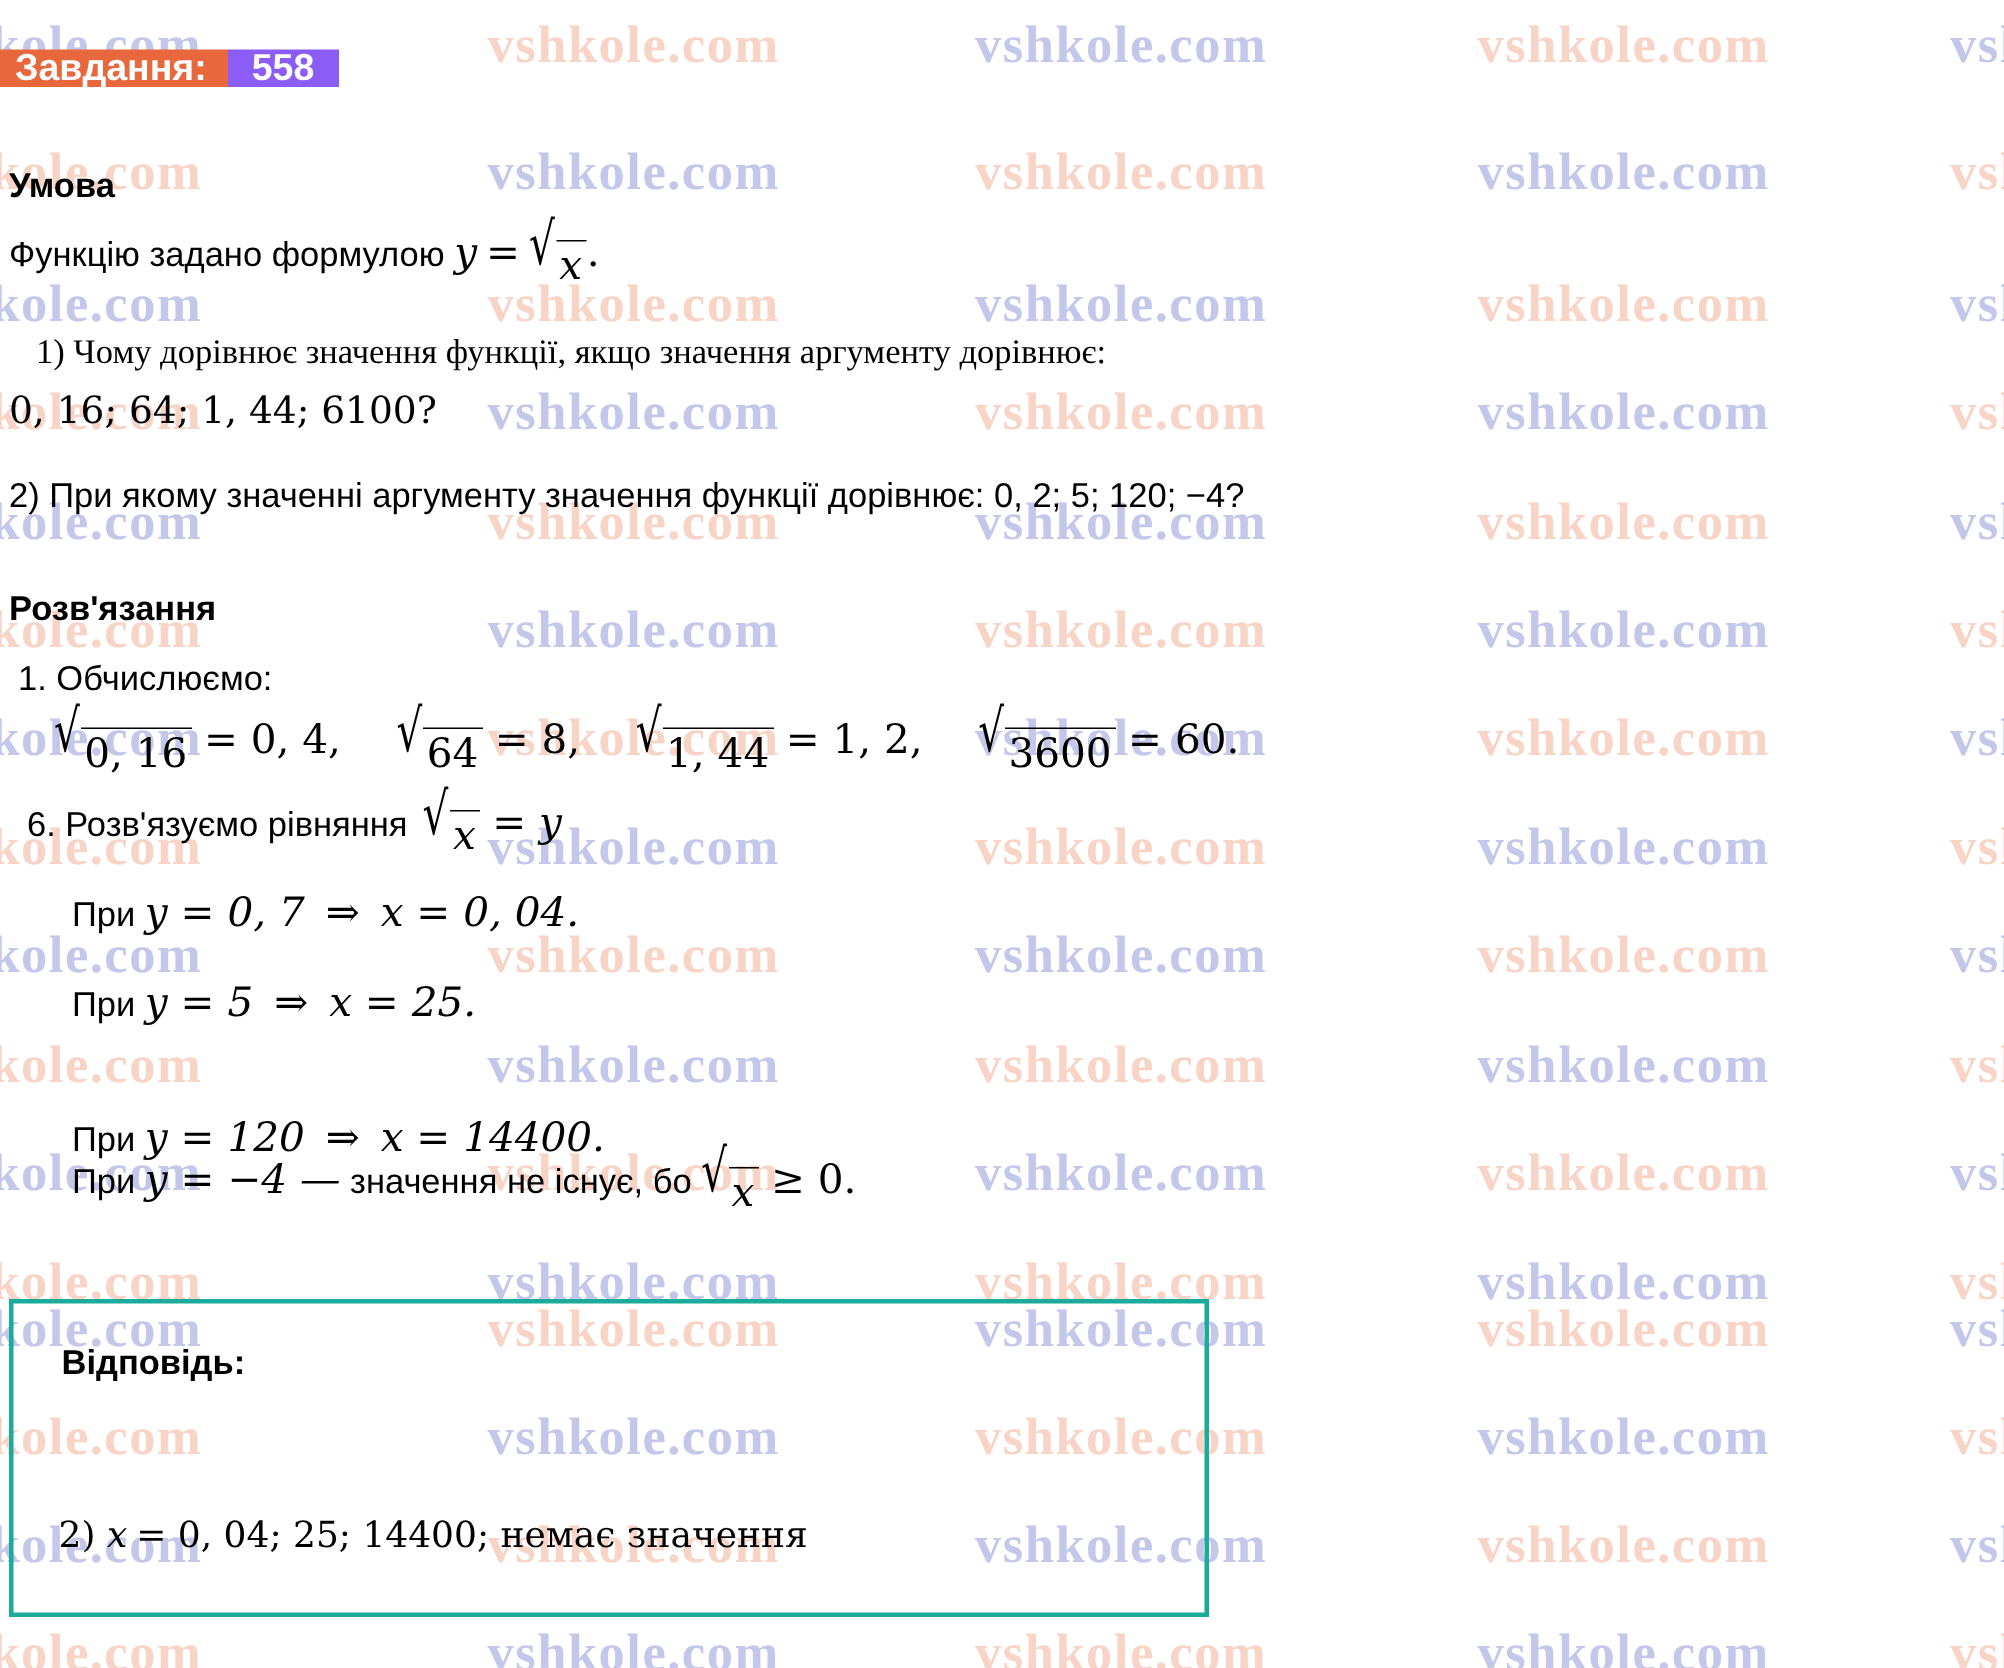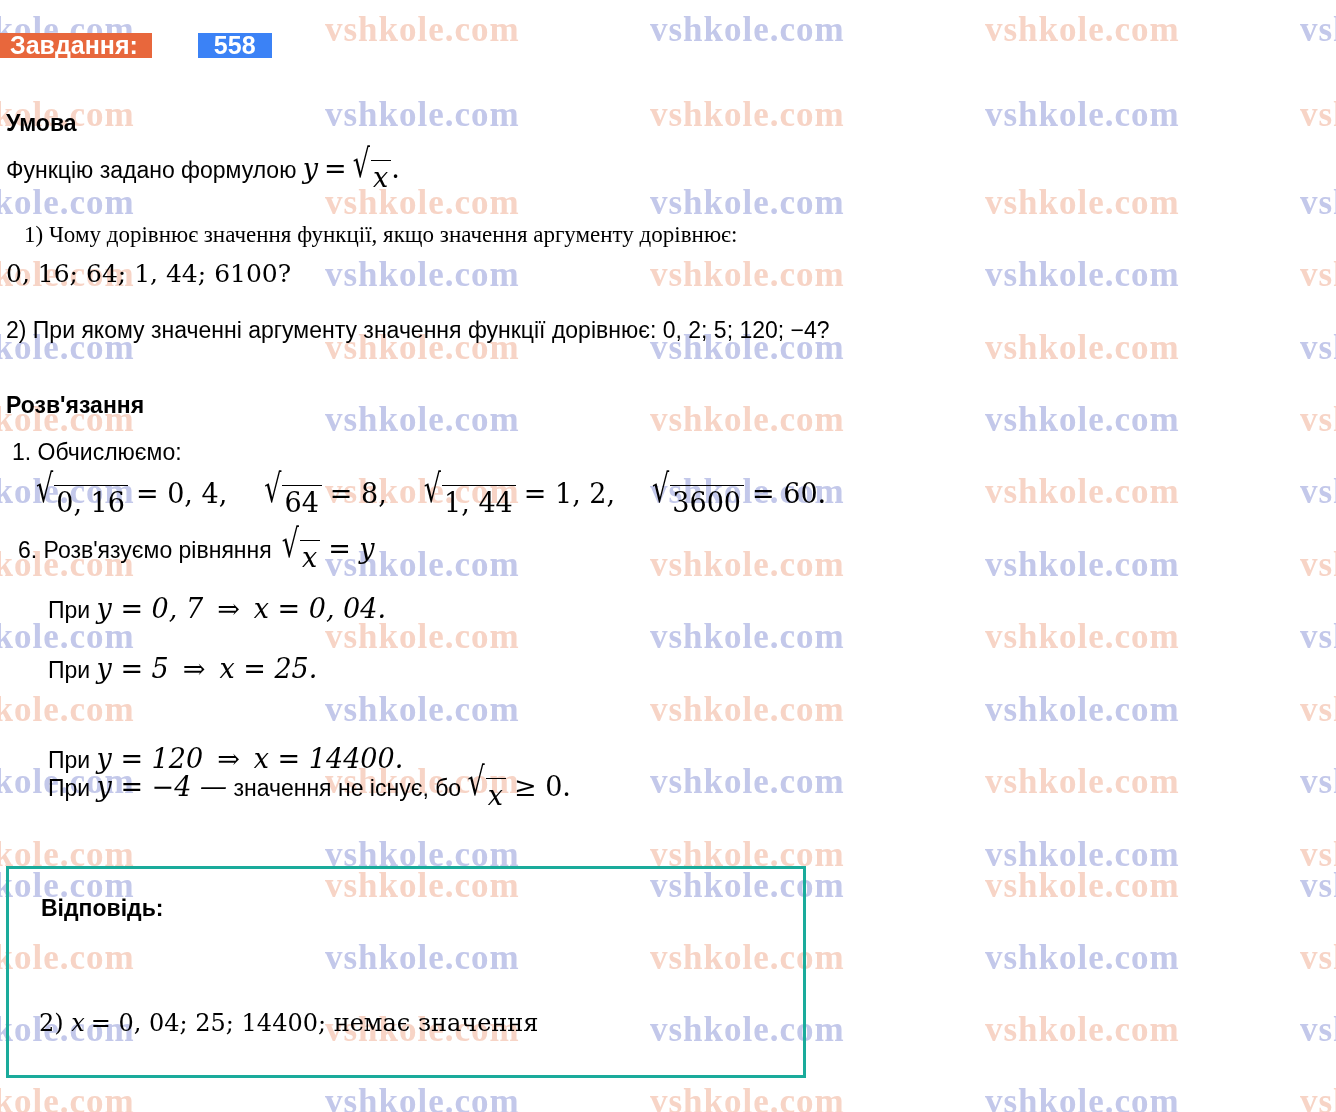--- a/index.html
+++ b/index.html
@@ -55,29 +55,28 @@
     background: #e8673c;
     color: #ffffff;
     font-size: 25px;
     font-weight: 700;
     display: flex;
     align-items: center;
     padding: 0 14px 0 10px;
     line-height: 1;
   }
   .task-number {
-    background: #3b82f6;
+    background: #8b5cf6;
     color: #ffffff;
     font-size: 25px;
     font-weight: 700;
     display: flex;
     align-items: center;
     padding: 0 16px;
     line-height: 1;
-    margin-left: 46px;
   }
 
   .section-title {
     font-size: 23px;
     font-weight: 700;
     margin: 0;
   }
 
   .para {
     font-size: 23px;

